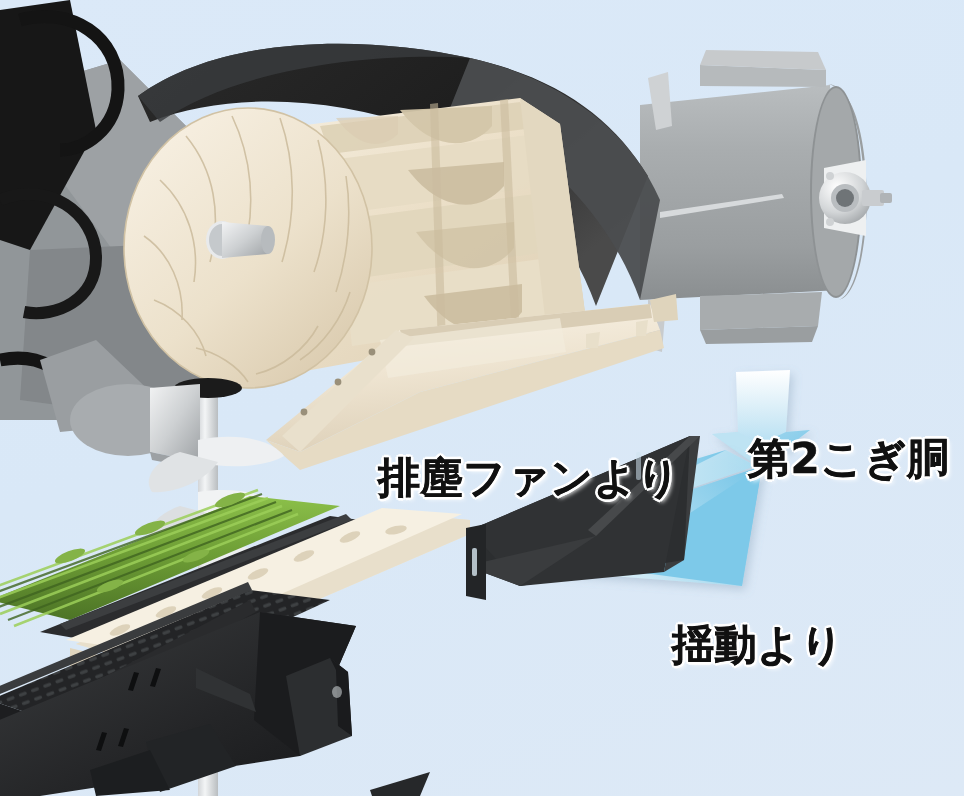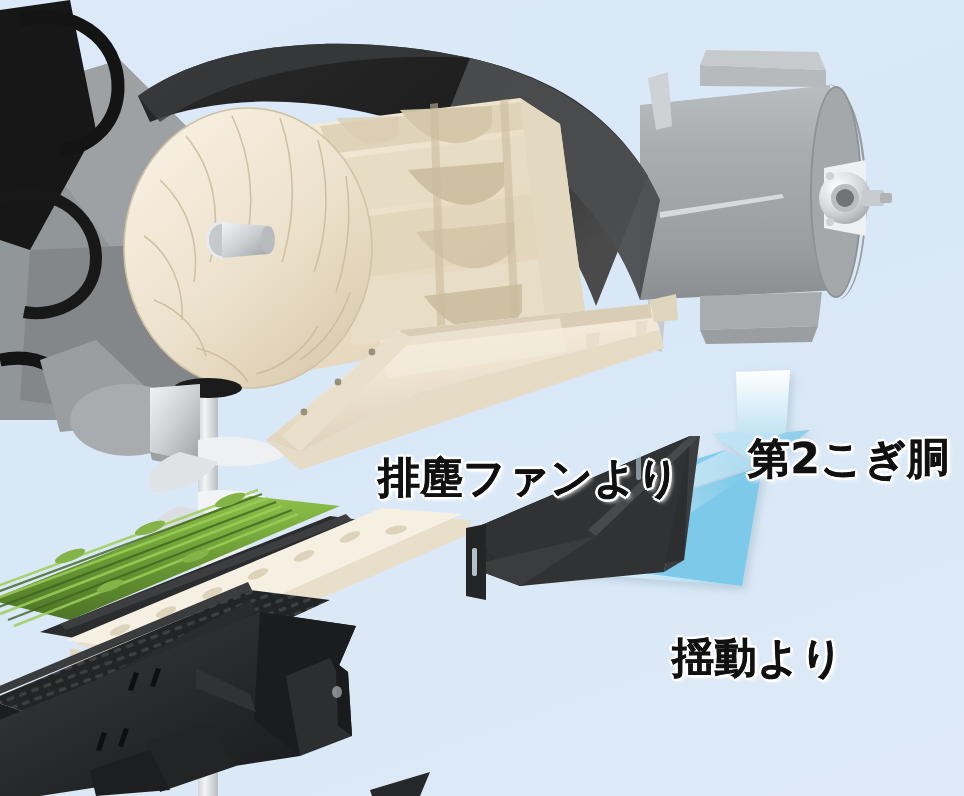--- a/index.html
+++ b/index.html
@@ -23,21 +23,21 @@
     white-space:pre;
     text-shadow:
        2px 0 0 #fff, -2px 0 0 #fff, 0 2px 0 #fff, 0 -2px 0 #fff,
        2px 2px 0 #fff, -2px 2px 0 #fff, 2px -2px 0 #fff, -2px -2px 0 #fff,
        3px 0 0 #fff, -3px 0 0 #fff, 0 3px 0 #fff, 0 -3px 0 #fff,
        3px 3px 4px rgba(255,255,255,.9);
     -webkit-text-stroke:0.6px #111;
   }
   #anno-haijin{ left:378px; top:456px; font-size:42px; }
   #anno-koki  { left:748px; top:437px; font-size:42px; text-align:right; }
-  #anno-yodo  { left:672px; top:636px; font-size:42px; }
+  #anno-yodo  { left:672px; top:623px; font-size:42px; }
 </style>
 </head>
 <body>
 
 <div id="stage">
 
   <svg class="layer" viewBox="0 0 964 796">
     <defs>
       <linearGradient id="gCream" x1="0" y1="0" x2="0.9" y2="1">
         <stop offset="0%" stop-color="#f6efe0"></stop>

